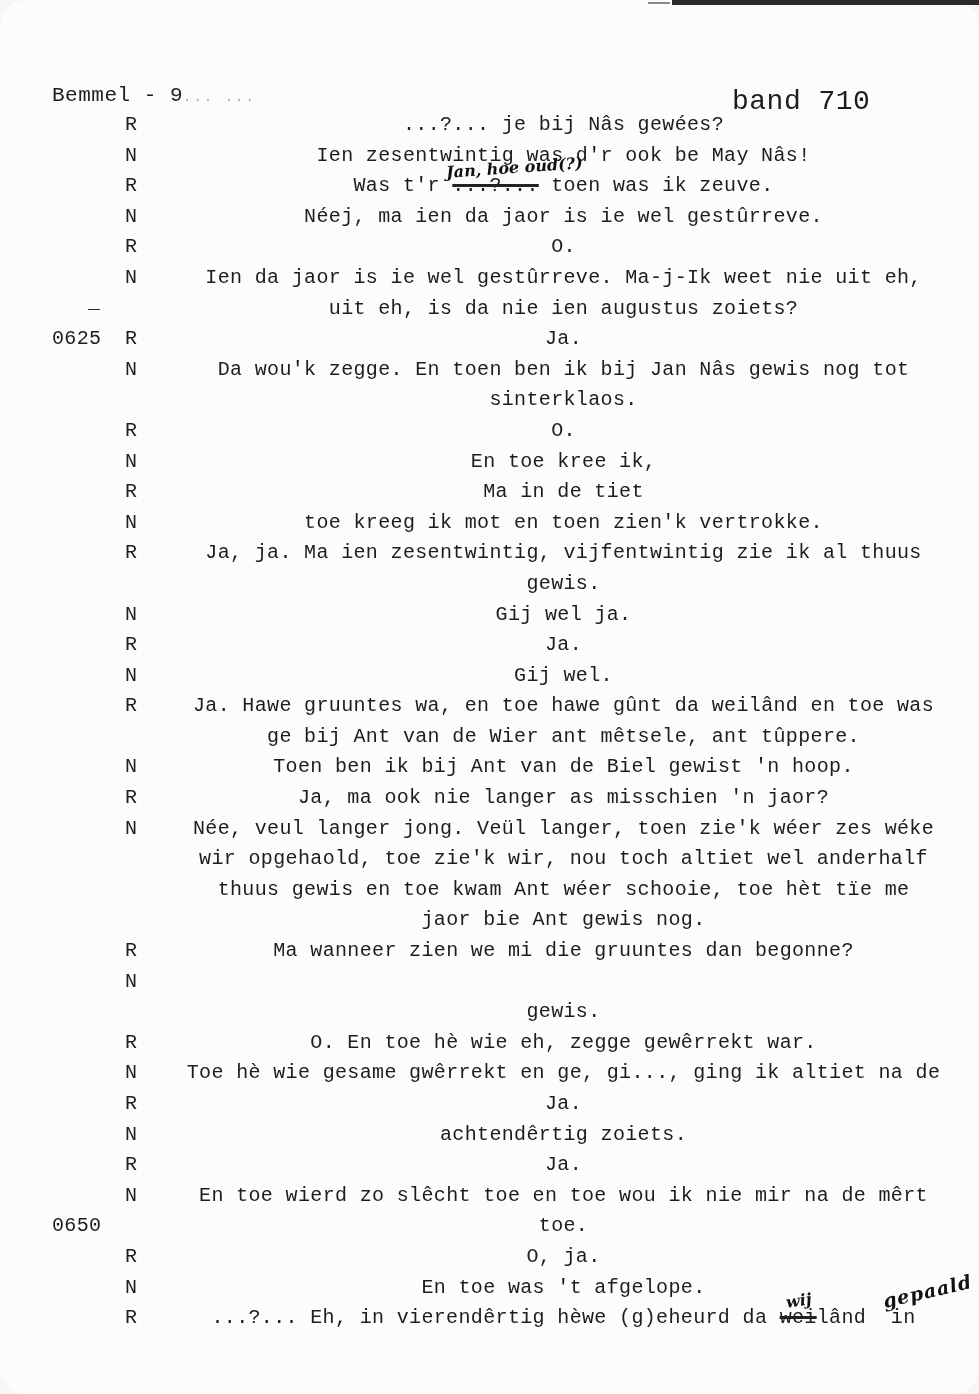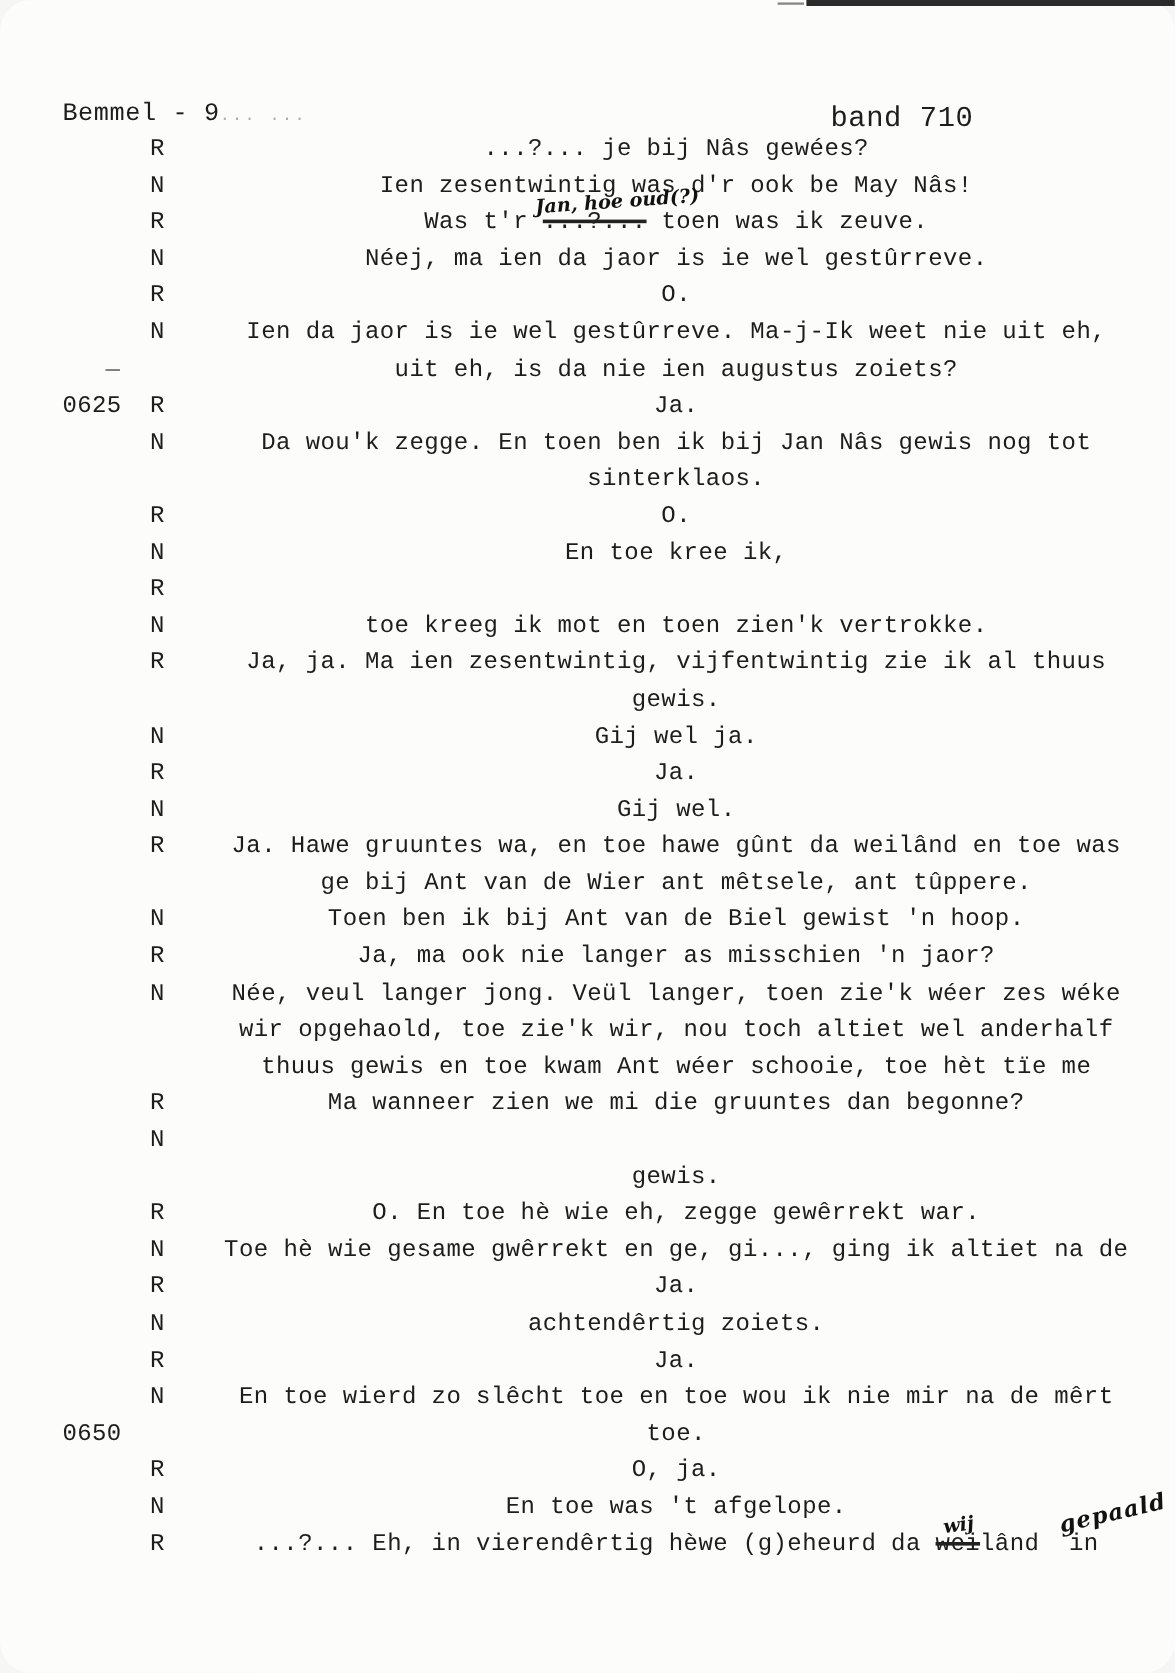--- a/index.html
+++ b/index.html
@@ -24,22 +24,22 @@
     background:#8a8a8a;
   }
   .header-left{
     position:absolute;top:84px;left:52px;
     font-size:21px;letter-spacing:.5px;white-space:nowrap;
   }
   .header-dots{
     color:#aeaeae;font-size:14px;letter-spacing:2px;
   }
   .header-right{
-    position:absolute;top:86px;left:692px;
-    font-size:24px;letter-spacing:.5px;white-space:nowrap;
+    position:absolute;top:86px;left:732px;
+    font-size:28px;letter-spacing:.5px;white-space:nowrap;
   }
   .transcript{
     position:absolute;top:110px;left:52px;width:900px;
   }
   .row{
     display:flex;align-items:baseline;
     height:30.6px;line-height:30.6px;
     font-size:20px;letter-spacing:.35px;
     white-space:pre;
   }
@@ -96,34 +96,35 @@
       <div class="row"><span class="m"></span><span class="s">R</span><span class="t"><span class="seg">Was t'r </span><span class="seg strike">...?...<span class="hw note-above">Jan, hoe oud(?)</span></span><span class="seg"> toen was ik zeuve.</span></span></div>
       <div class="row"><span class="m"></span><span class="s">N</span><span class="t"><span class="seg">Néej, ma ien da jaor is ie wel gestûrreve.</span></span></div>
       <div class="row"><span class="m"></span><span class="s">R</span><span class="t"><span class="seg">O.</span></span></div>
       <div class="row"><span class="m"></span><span class="s">N</span><span class="t"><span class="seg">Ien da jaor is ie wel gestûrreve. Ma-j-Ik weet nie uit eh,</span></span></div>
       <div class="row"><span class="m"><span class="dash">_</span></span><span class="s"></span><span class="t"><span class="seg">uit eh, is da nie ien augustus zoiets?</span></span></div>
       <div class="row"><span class="m">0625</span><span class="s">R</span><span class="t"><span class="seg">Ja.</span></span></div>
       <div class="row"><span class="m"></span><span class="s">N</span><span class="t"><span class="seg">Da wou'k zegge. En toen ben ik bij Jan Nâs gewis nog tot</span></span></div>
       <div class="row"><span class="m"></span><span class="s"></span><span class="t"><span class="seg">sinterklaos.</span></span></div>
       <div class="row"><span class="m"></span><span class="s">R</span><span class="t"><span class="seg">O.</span></span></div>
       <div class="row"><span class="m"></span><span class="s">N</span><span class="t"><span class="seg">En toe kree ik,</span></span></div>
-      <div class="row"><span class="m"></span><span class="s">R</span></div>
+      <div class="row"><span class="m"></span><span class="s">R</span><span class="t"><span class="seg">Ma in de tiet</span></span></div>
       <div class="row"><span class="m"></span><span class="s">N</span><span class="t"><span class="seg">toe kreeg ik mot en toen zien'k vertrokke.</span></span></div>
       <div class="row"><span class="m"></span><span class="s">R</span><span class="t"><span class="seg">Ja, ja. Ma ien zesentwintig, vijfentwintig zie ik al thuus</span></span></div>
       <div class="row"><span class="m"></span><span class="s"></span><span class="t"><span class="seg">gewis.</span></span></div>
       <div class="row"><span class="m"></span><span class="s">N</span><span class="t"><span class="seg">Gij wel ja.</span></span></div>
       <div class="row"><span class="m"></span><span class="s">R</span><span class="t"><span class="seg">Ja.</span></span></div>
       <div class="row"><span class="m"></span><span class="s">N</span><span class="t"><span class="seg">Gij wel.</span></span></div>
       <div class="row"><span class="m"></span><span class="s">R</span><span class="t"><span class="seg">Ja. Hawe gruuntes wa, en toe hawe gûnt da weilând en toe was</span></span></div>
       <div class="row"><span class="m"></span><span class="s"></span><span class="t"><span class="seg">ge bij Ant van de Wier ant mêtsele, ant tûppere.</span></span></div>
       <div class="row"><span class="m"></span><span class="s">N</span><span class="t"><span class="seg">Toen ben ik bij Ant van de Biel gewist 'n hoop.</span></span></div>
       <div class="row"><span class="m"></span><span class="s">R</span><span class="t"><span class="seg">Ja, ma ook nie langer as misschien 'n jaor?</span></span></div>
       <div class="row"><span class="m"></span><span class="s">N</span><span class="t"><span class="seg">Née, veul langer jong. Veül langer, toen zie'k wéer zes wéke</span></span></div>
       <div class="row"><span class="m"></span><span class="s"></span><span class="t"><span class="seg">wir opgehaold, toe zie'k wir, nou toch altiet wel anderhalf</span></span></div>
       <div class="row"><span class="m"></span><span class="s"></span><span class="t"><span class="seg">thuus gewis en toe kwam Ant wéer schooie, toe hèt tïe me</span></span></div>
+      <div class="row"><span class="m"></span><span class="s"></span><span class="t"><span class="seg">jaor bie Ant gewis nog.</span></span></div>
       <div class="row"><span class="m"></span><span class="s">R</span><span class="t"><span class="seg">Ma wanneer zien we mi die gruuntes dan begonne?</span></span></div>
       <div class="row"><span class="m"></span><span class="s">N</span></div>
       <div class="row"><span class="m"></span><span class="s"></span><span class="t"><span class="seg">gewis.</span></span></div>
       <div class="row"><span class="m"></span><span class="s">R</span><span class="t"><span class="seg">O. En toe hè wie eh, zegge gewêrrekt war.</span></span></div>
       <div class="row"><span class="m"></span><span class="s">N</span><span class="t"><span class="seg">Toe hè wie gesame gwêrrekt en ge, gi..., ging ik altiet na de</span></span></div>
       <div class="row"><span class="m"></span><span class="s">R</span><span class="t"><span class="seg">Ja.</span></span></div>
       <div class="row"><span class="m"></span><span class="s">N</span><span class="t"><span class="seg">achtendêrtig zoiets.</span></span></div>
       <div class="row"><span class="m"></span><span class="s">R</span><span class="t"><span class="seg">Ja.</span></span></div>
       <div class="row"><span class="m"></span><span class="s">N</span><span class="t"><span class="seg">En toe wierd zo slêcht toe en toe wou ik nie mir na de mêrt</span></span></div>
       <div class="row"><span class="m">0650</span><span class="s"></span><span class="t"><span class="seg">toe.</span></span></div>

